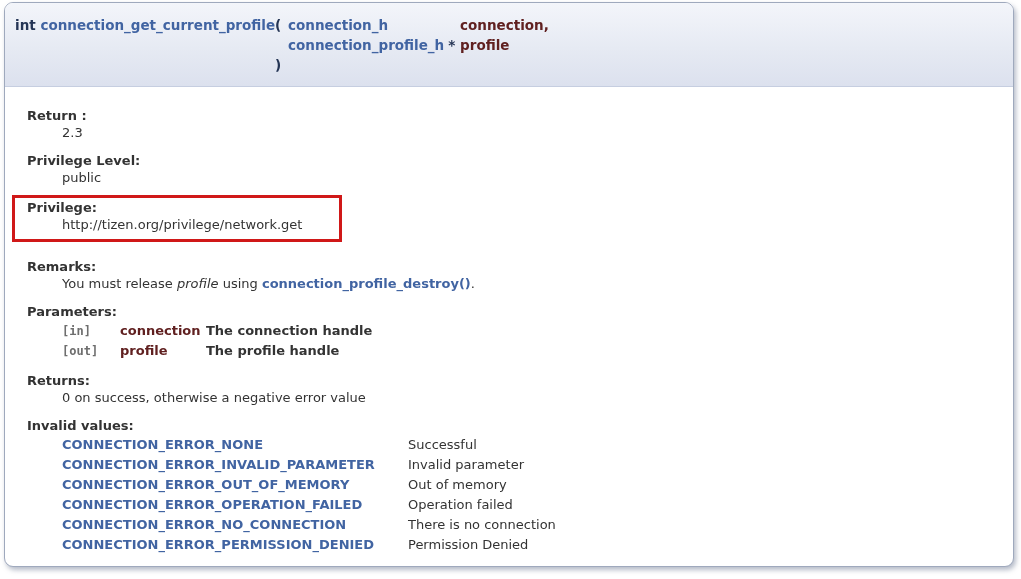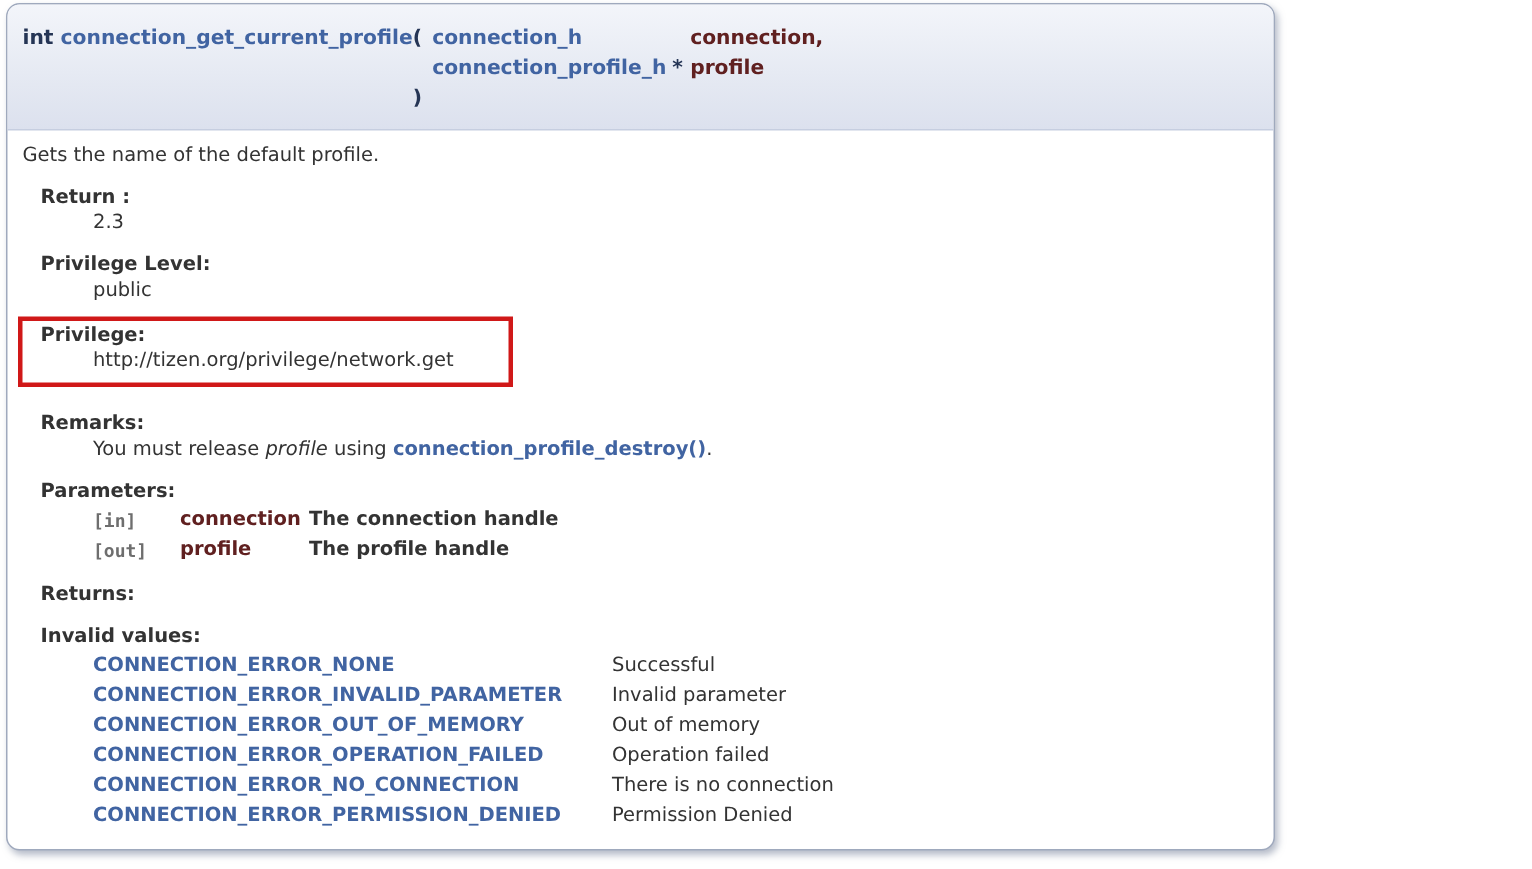--- a/index.html
+++ b/index.html
@@ -1,20 +1,20 @@
 <!DOCTYPE html>
 <html><head>
 <meta charset="utf-8">
 <style>
   * { margin:0; padding:0; box-sizing:border-box; }
   html,body { width:1021px; height:579px; background:#ffffff; overflow:hidden;
     font-family:"DejaVu Sans","Liberation Sans",sans-serif; }
 
   .doc-card {
-    position:absolute; left:4px; top:2px; width:846px; height:565px;
+    position:absolute; left:4px; top:2px; width:1010px; height:565px;
     border:1px solid #9FA9BD; border-radius:9px; background:#ffffff;
     box-shadow:2px 3px 5px rgba(120,132,155,0.55);
     overflow:hidden;
   }
 
   
   .memproto {
     background:linear-gradient(to bottom,#F3F5FA 0%,#E6EAF3 55%,#DCE1EE 100%);
     border-bottom:1px solid #C6CEE0;
     padding:12px 10px 11px 10px;
@@ -83,21 +83,20 @@
         <td class="c-paren">)</td>
         <td></td>
         <td></td>
       </tr>
     </tbody>
       </table>
   </div>
 
   <div class="memdoc">
 
-    <p>Gets the name of the default profile.</p>
 
     <dl>
       <dt>Return :</dt>
       <dd>2.3</dd>
     </dl>
 
     <dl>
       <dt>Privilege Level:</dt>
       <dd>public</dd>
     </dl>
@@ -129,20 +128,21 @@
             <td class="pname">profile</td>
             <td class="pdesc">The profile handle</td>
           </tr>
         </tbody>
           </table>
       </dd>
     </dl>
 
     <dl>
       <dt>Returns:</dt>
+      <dd>0 on success, otherwise a negative error value</dd>
     </dl>
 
     <dl>
       <dt>Invalid values:</dt>
       <dd>
         <table class="retvals">
           <tbody>
               <tr>
             <td class="rcode"><span>CONNECTION_ERROR_NONE</span></td>
             <td class="rdesc">Successful</td>

